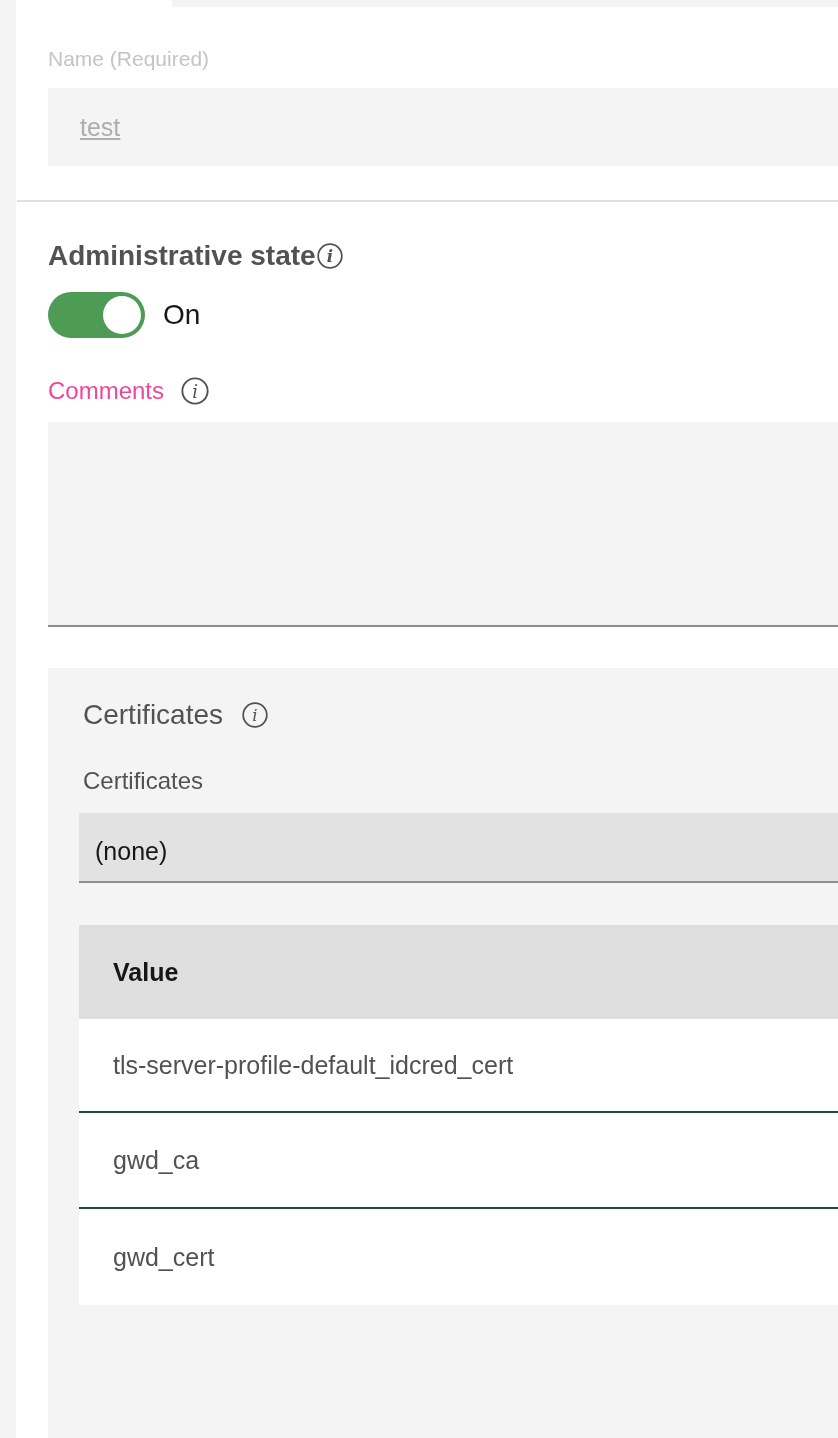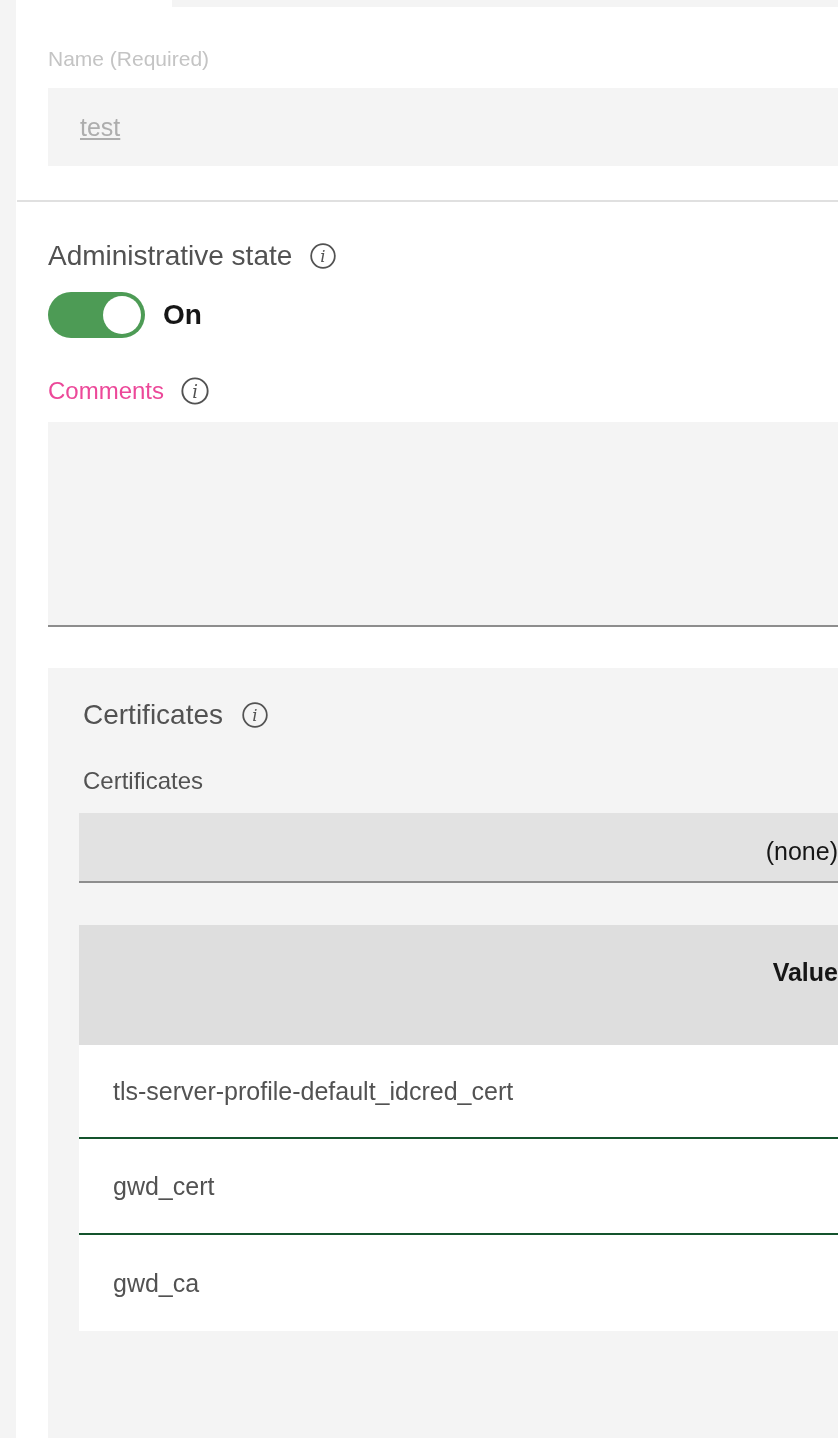--- a/index.html
+++ b/index.html
@@ -50,23 +50,24 @@
 
   .divider {
     position: absolute; left: 17px; top: 200px;
     width: 821px; height: 2px;
     background: #e0e0e0;
   }
 
   
   .admin-label-row {
     position: absolute; left: 48px; top: 240px;
-    display: flex; align-items: center; gap: 17px;
+    display: flex; align-items: center; 
     font-size: 28px; line-height: 32px;
     color: #525252;
+    font-weight: bold;
   }
   .info-icon { display: inline-block; }
   .info-icon svg { display: block; }
 
   .toggle-row {
     position: absolute; left: 48px; top: 292px;
     display: flex; align-items: center; gap: 18px;
   }
   .toggle {
     position: relative;
@@ -77,21 +78,20 @@
   }
   .toggle-knob {
     position: absolute; right: 4px; top: 4px;
     width: 38px; height: 38px;
     border-radius: 50%;
     background: #ffffff;
   }
   .toggle-label {
     font-size: 28px; line-height: 46px;
     color: #161616;
-    font-weight: bold;
   }
 
   
   .comments-label-row {
     position: absolute; left: 48px; top: 376px;
     display: flex; align-items: center; gap: 16px;
     font-size: 24px; line-height: 30px;
     color: #ec4899;
   }
   .comments-textarea {
@@ -104,21 +104,20 @@
     font-family: "Liberation Sans", sans-serif;
     font-size: 25px; color: #161616;
     padding: 22px 32px;
   }
 
   
   .cert-section {
     position: absolute; left: 48px; top: 668px;
     width: 790px; height: 770px;
     background: #f4f4f4;
-    text-align: right;
   }
   .cert-heading-row {
     position: absolute; left: 35px; top: 30px;
     display: flex; align-items: center; gap: 18px;
     font-size: 28px; line-height: 34px;
     color: #525252;
   }
   .cert-field-label {
     position: absolute; left: 35px; top: 99px;
     font-size: 24px; line-height: 28px;
@@ -132,21 +131,21 @@
     font-size: 25px; line-height: 76px;
     color: #161616;
     padding-left: 16px;
     cursor: pointer;
   }
   .cert-table {
     position: absolute; left: 31px; top: 257px;
     width: 759px;
   }
   .cert-table-header {
-    height: 120px;
+    height: 94px;
     background: #dedede;
     font-size: 25px; font-weight: bold;
     line-height: 94px;
     color: #161616;
     padding-left: 34px;
   }
   .cert-row {
     height: 96px;
     background: #ffffff;
     font-size: 25px;
@@ -213,20 +212,20 @@
     </div>
 
     <div class="cert-field-label">Certificates</div>
 
     <div class="cert-select">(none)</div>
 
     <div class="cert-table">
       <div class="cert-table-header">Value</div>
       <div>
           <div class="cert-row">tls-server-profile-default_idcred_cert</div>
+          <div class="cert-row">gwd_ca</div>
           <div class="cert-row">gwd_cert</div>
-          <div class="cert-row">gwd_ca</div>
         </div>
     </div>
 
   </div>
 
 </div>
 
 </body></html>

